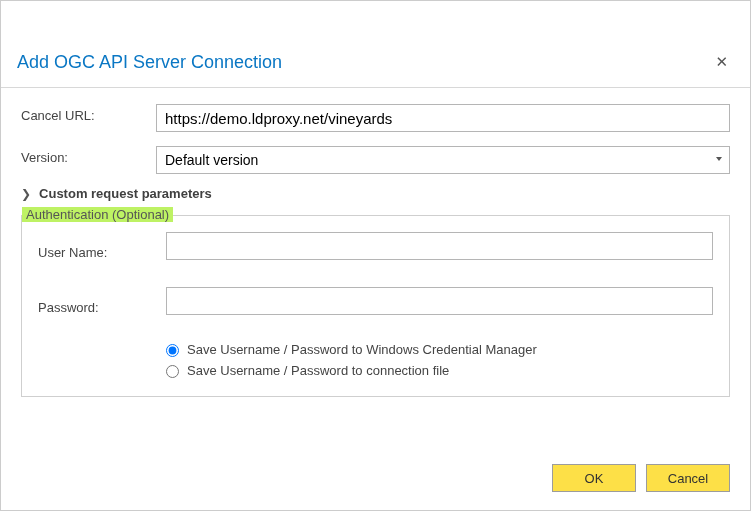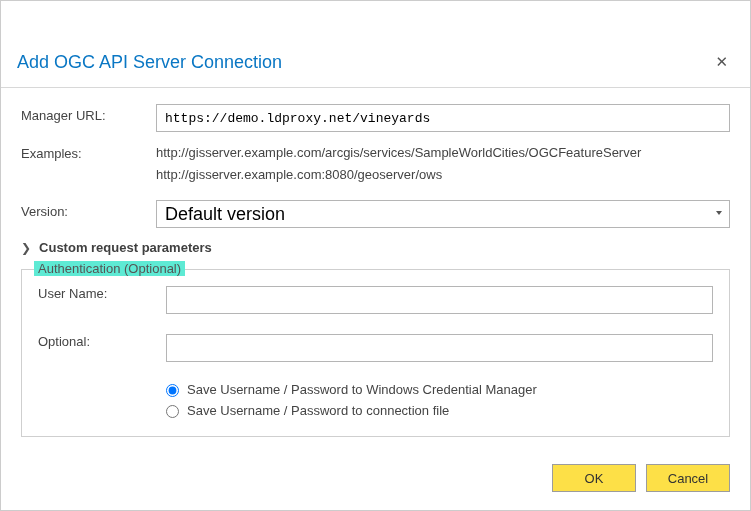--- a/index.html
+++ b/index.html
@@ -51,38 +51,38 @@
       padding-top: 4px;
     }
     .form-value {
       flex: 1;
     }
     .text-input {
       width: 100%;
       height: 28px;
       border: 1px solid #b5b5b5;
       padding: 0 8px;
-      font-family: Liberation Mono, monospace;
-      font-size: 13px;
+      font-family: Liberation Sans, sans-serif;
+      font-size: 15px;
     }
     .example-text {
       color: #444;
       line-height: 1.7;
     }
     .select-wrap {
       position: relative;
       width: 100%;
     }
     .select-input {
       width: 100%;
       height: 28px;
       border: 1px solid #b5b5b5;
       padding: 0 8px;
       font-family: inherit;
-      font-size: 18px;
+      font-size: 14px;
       background: #fff;
       appearance: none;
       -webkit-appearance: none;
     }
     .select-caret {
       position: absolute;
       right: 8px;
       top: 11px;
       pointer-events: none;
       width: 0;
@@ -108,30 +108,30 @@
     }
     .fieldset {
       border: 1px solid #cfcfcf;
       padding: 16px 16px 12px 16px;
       position: relative;
       margin-top: 8px;
     }
     .legend {
       position: absolute;
       top: -9px;
-      left: 12px;
-      background: #5eead4;
+      left: 0;
+      background: #bef264;
       padding: 0 4px;
       color: #555;
       font-size: 13px;
     }
     .auth-row {
       display: flex;
-      align-items: flex-start;
-      margin-bottom: 20px;
+      align-items: flex-end;
+      margin-bottom: 27px;
     }
     .auth-label {
       width: 128px;
       flex-shrink: 0;
       color: #444;
     }
     .radio-group {
       margin-left: 128px;
     }
     .radio-row {
@@ -165,33 +165,26 @@
 <body>
 
 <div class="titlebar">
   <div class="title">Add OGC API Server Connection</div>
   <div class="close-x">✕</div>
 </div>
 
 <div class="content">
 
   <div class="form-row">
-    <div class="form-label">Manager URL:</div>
+    <div class="form-label">Cancel URL:</div>
     <div class="form-value">
       <input type="text" class="text-input" value="https://demo.ldproxy.net/vineyards" style="">
     </div>
   </div>
 
-  <div class="form-row">
-    <div class="form-label">Examples:</div>
-    <div class="form-value example-text">
-      <div>http://gisserver.example.com/arcgis/services/SampleWorldCities/OGCFeatureServer</div>
-      <div>http://gisserver.example.com:8080/geoserver/ows</div>
-    </div>
-  </div>
 
   <div class="form-row" style="margin-top:14px;">
     <div class="form-label">Version:</div>
     <div class="form-value">
       <div class="select-wrap">
         <input type="text" readonly="" class="select-input" value="Default version" style="">
         <div class="select-caret"></div>
       </div>
     </div>
   </div>
@@ -203,21 +196,21 @@
 
   <div class="fieldset">
     <div class="legend">Authentication (Optional)</div>
 
     <div class="auth-row">
       <div class="auth-label">User Name:</div>
       <input type="text" class="text-input" value="" style="">
     </div>
 
     <div class="auth-row">
-      <div class="auth-label">Optional:</div>
+      <div class="auth-label">Password:</div>
       <input type="password" class="text-input" value="" style="">
     </div>
 
     <div class="radio-group">
       <label class="radio-row">
         <input type="radio" name="saveopt" checked="" style="">
         <span>Save Username / Password to Windows Credential Manager</span>
       </label>
       <label class="radio-row">
         <input type="radio" name="saveopt" style="">

